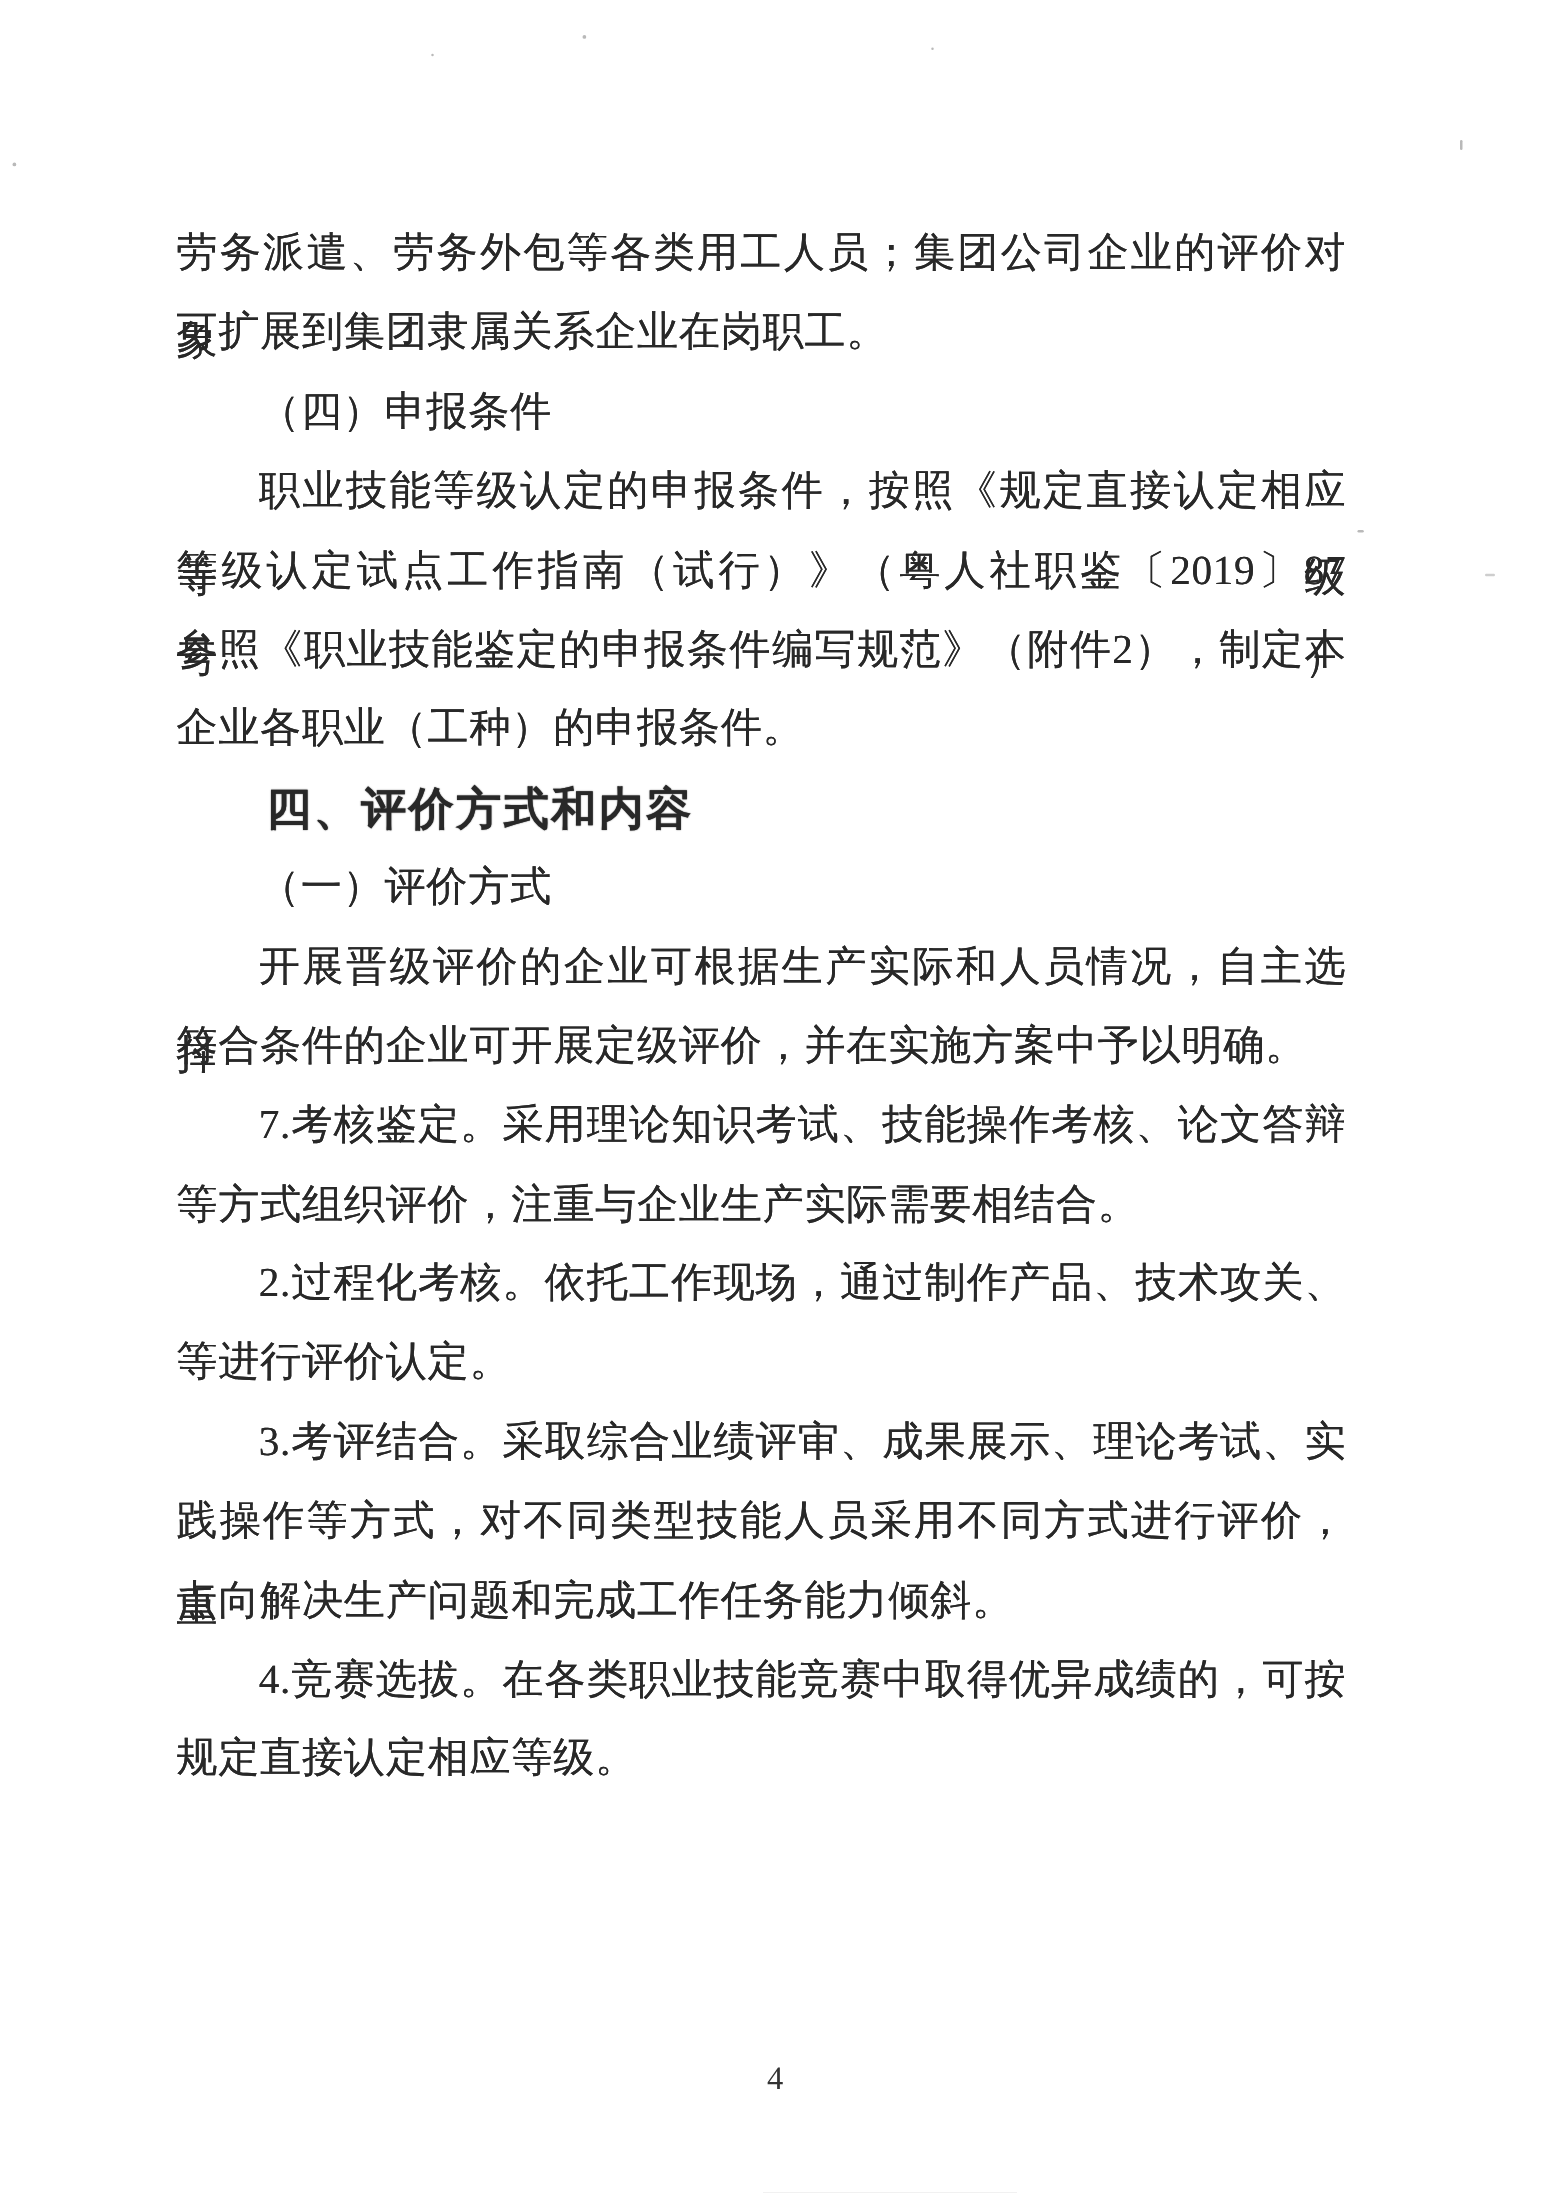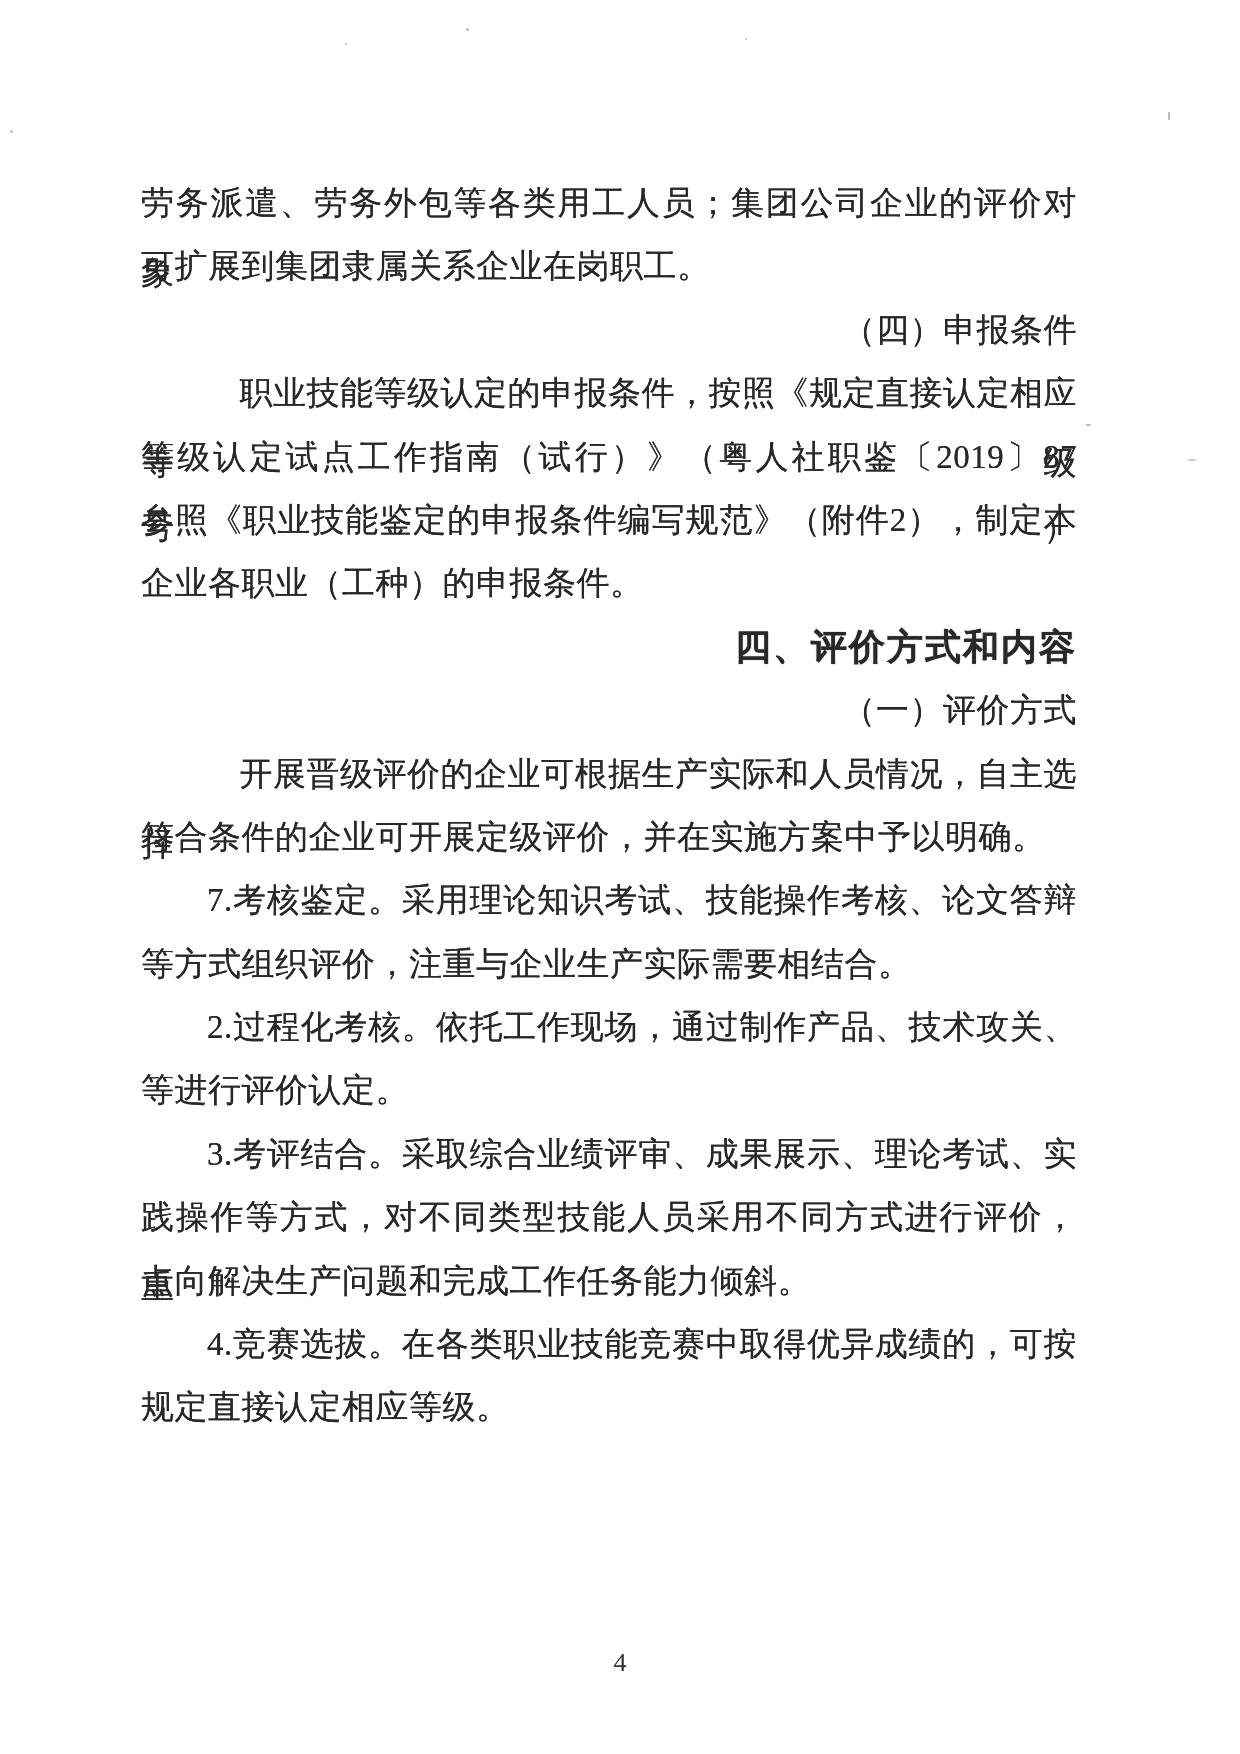--- a/index.html
+++ b/index.html
@@ -31,21 +31,20 @@
     white-space: nowrap;
     text-shadow: 0 0 0.5px #3a3a3a;
   }
   .line.jst {
     white-space: normal;
     text-align: justify;
     text-align-last: justify;
   }
   .line.ind {
     text-indent: 2em;
-    text-align: right;
   }
   .line.bold {
     font-weight: 700;
     font-size: 36px;
     letter-spacing: 2px;
     text-shadow: 0 0 1px #222;
   }
   .page-number {
     position: absolute;
     left: 0;

